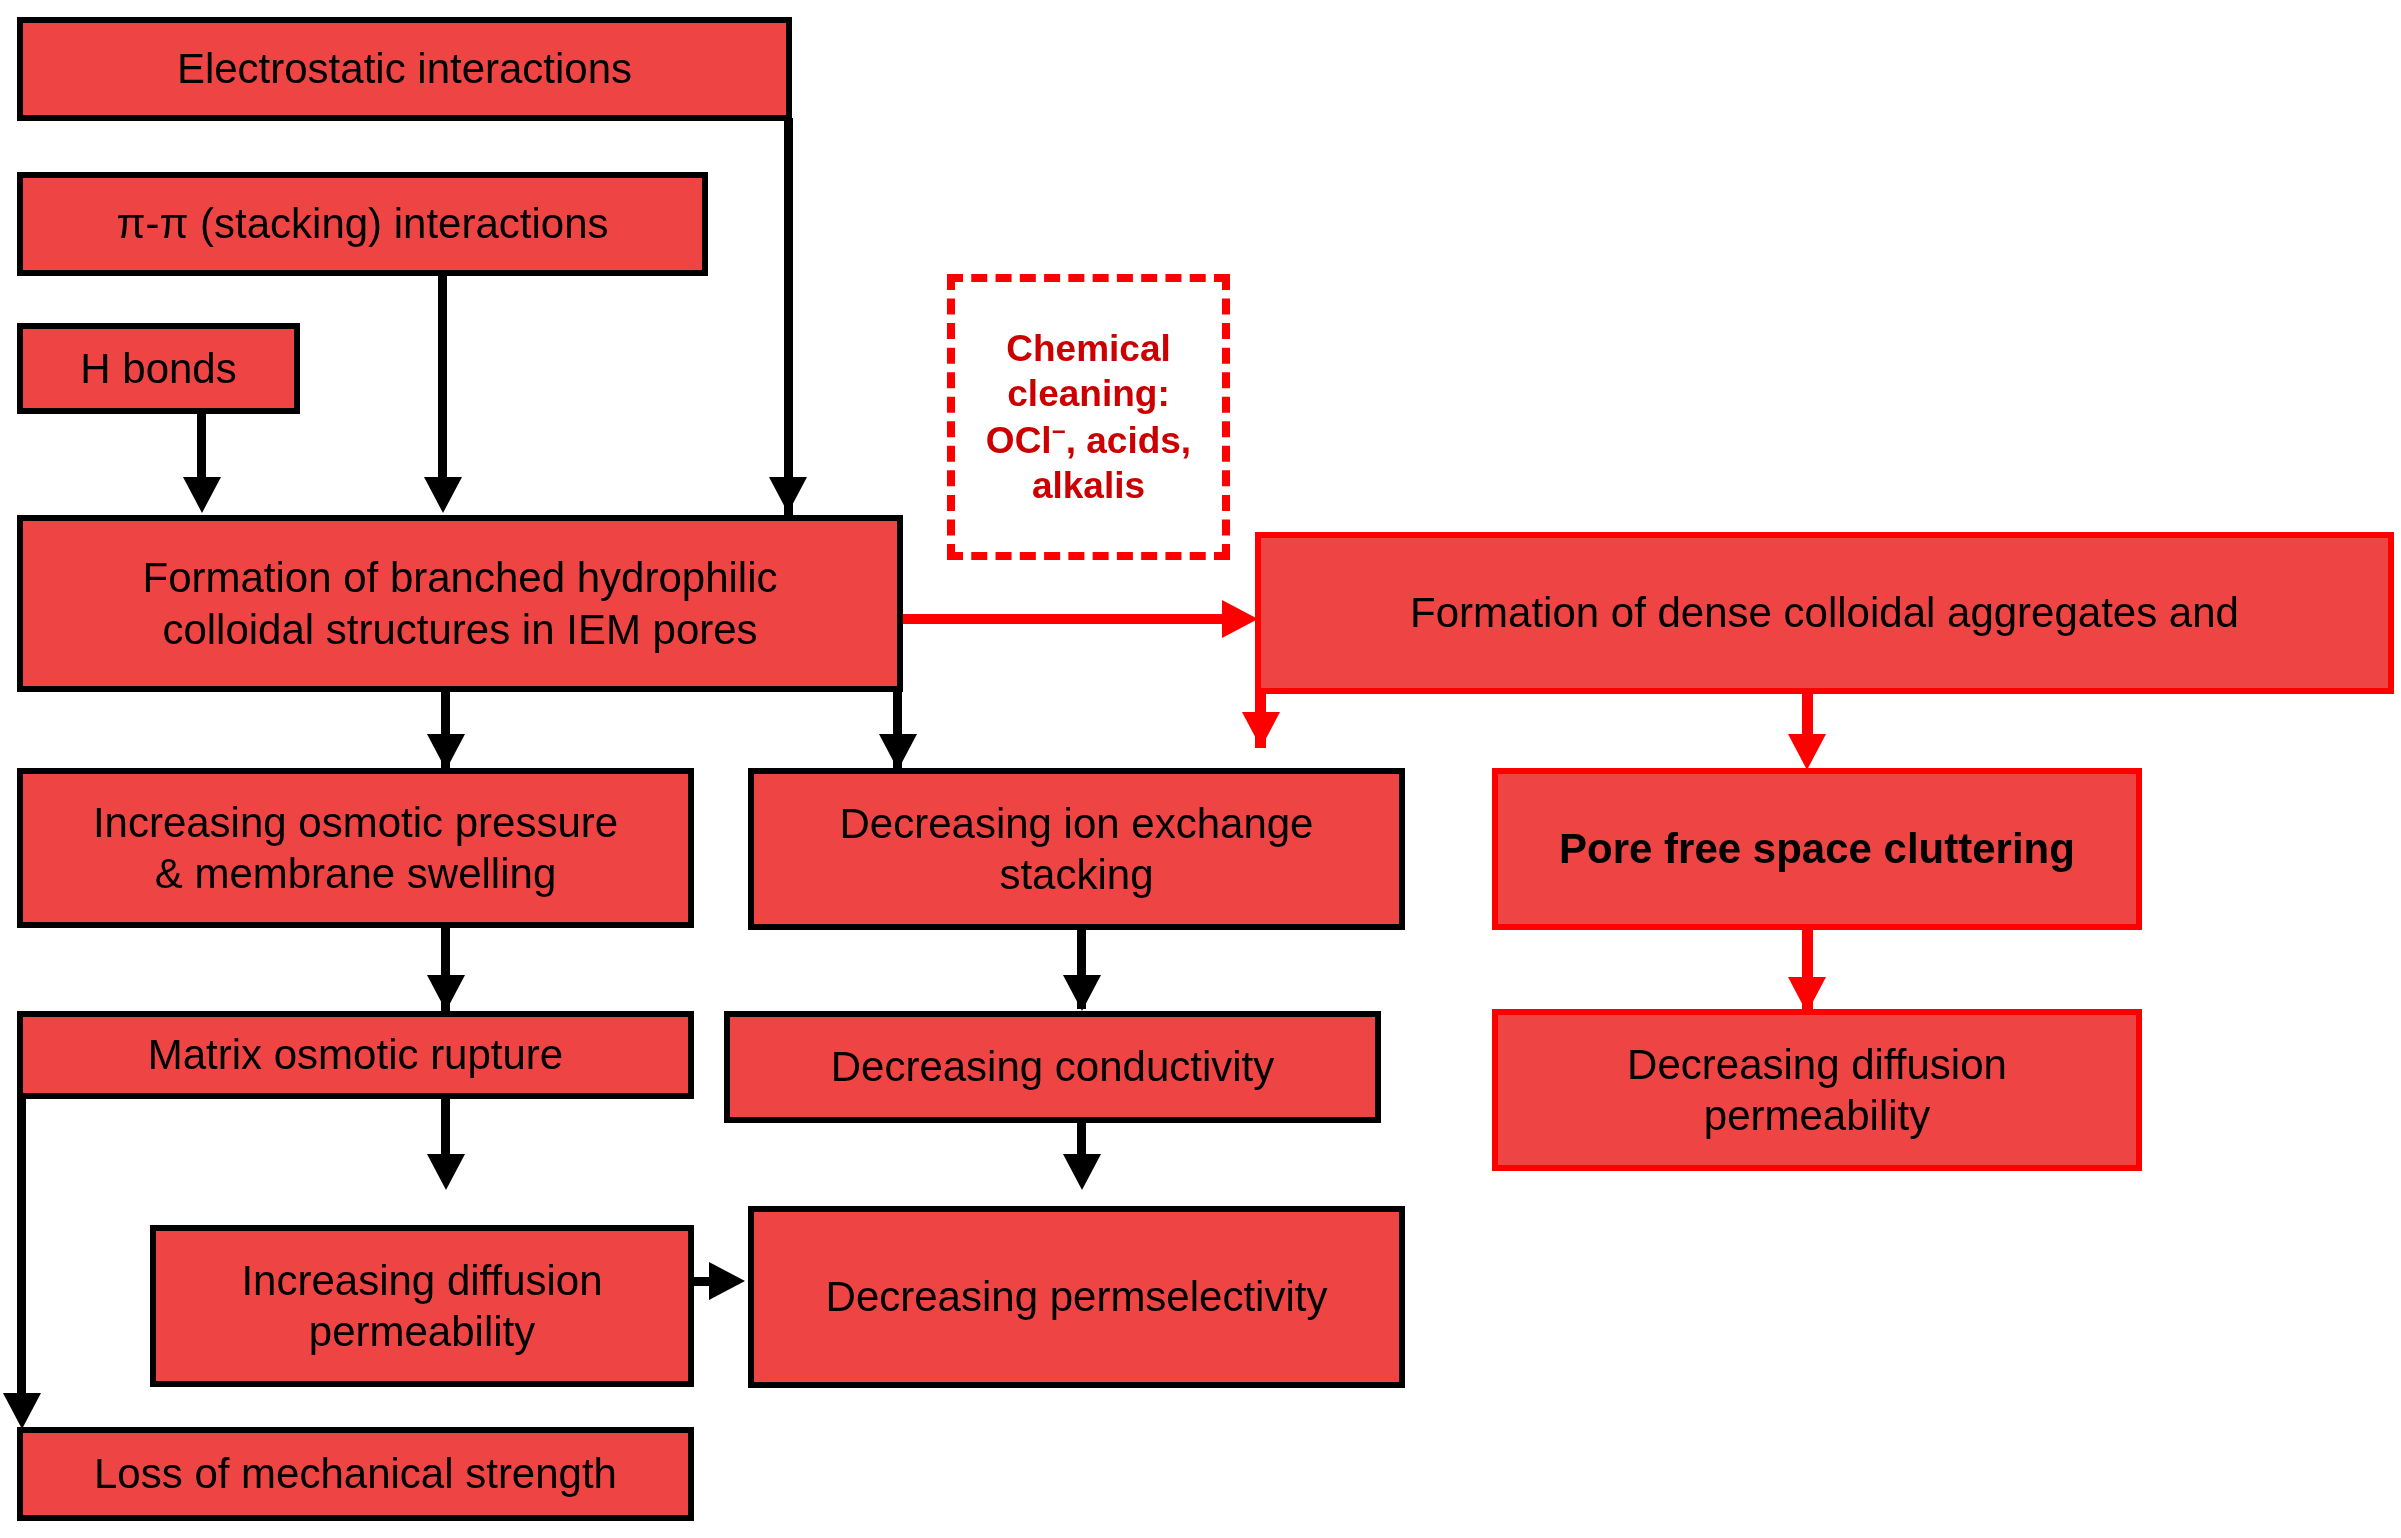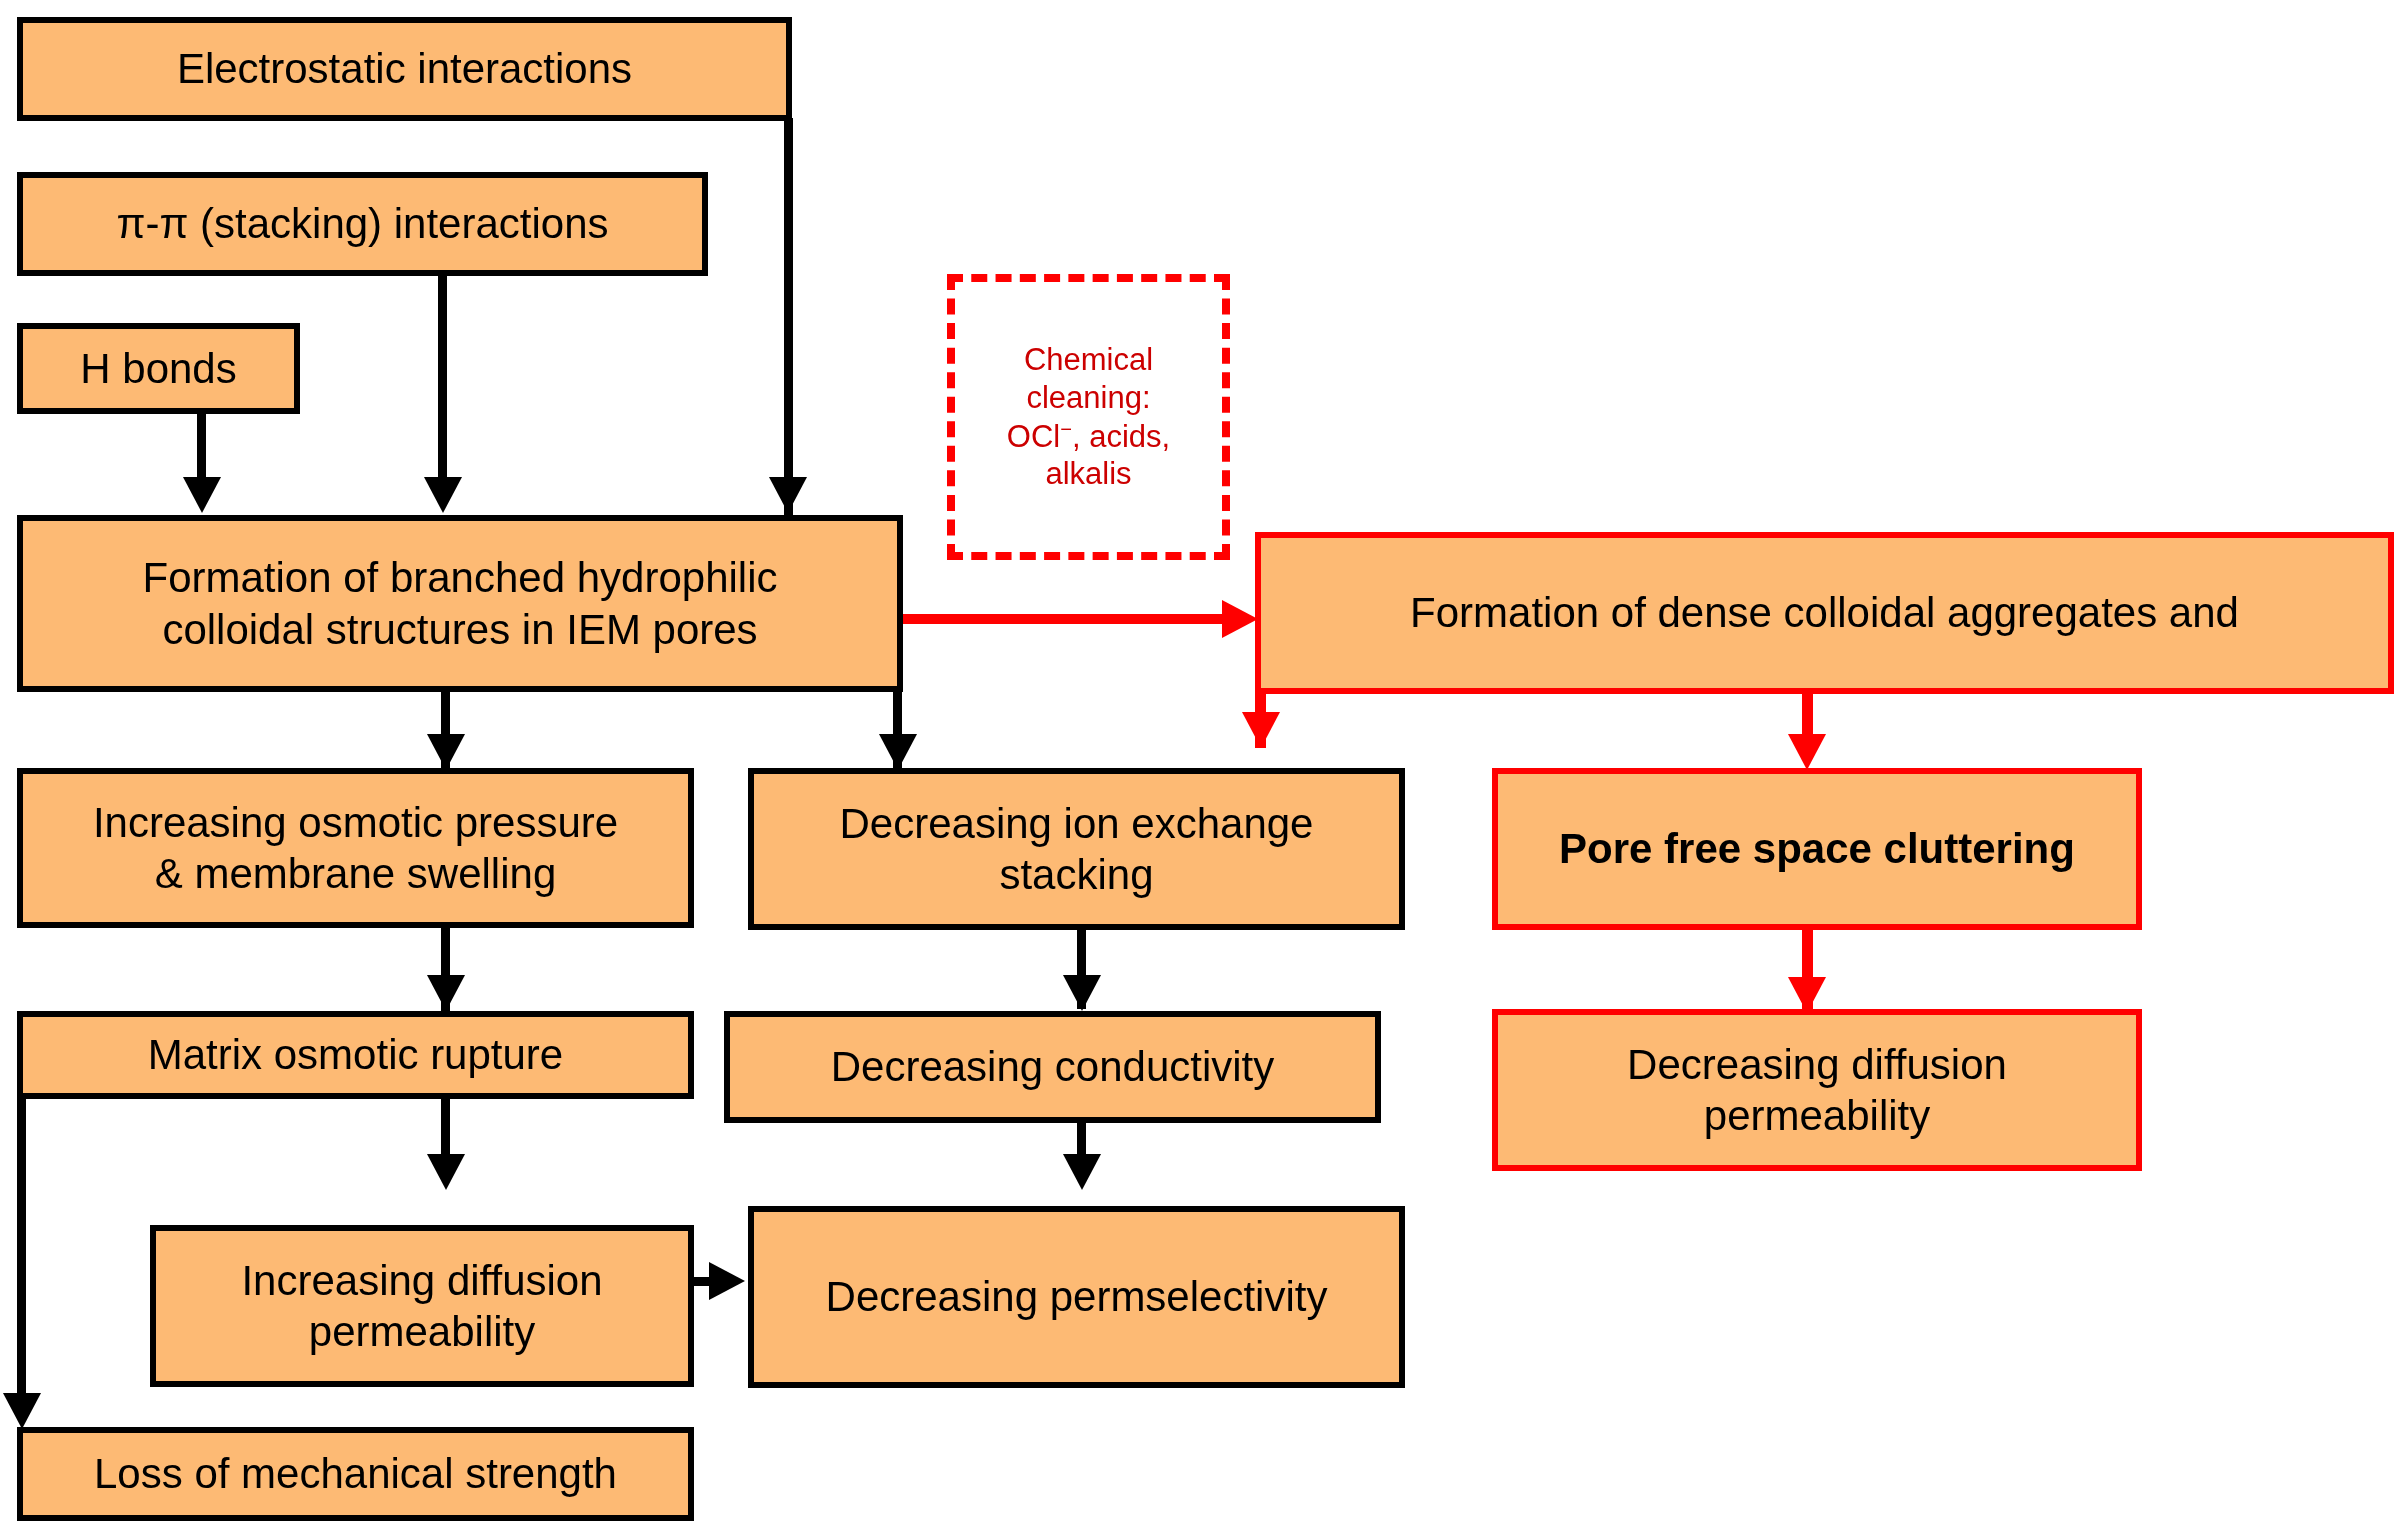--- a/index.html
+++ b/index.html
@@ -11,36 +11,36 @@
     background:#ffffff;
     overflow:hidden;
   }
   .node{
     position:absolute;
     box-sizing:border-box;
     display:flex;
     align-items:center;
     justify-content:center;
     text-align:center;
-    background:#fdba74;
+    background:#ef4444;
     color:#000000;
     line-height:1.22;
     padding:2.7px 6.7px;
     z-index:5;
   }
   .node.black{ border:6px solid #000000; }
   .node.red  { border:6px solid #FF0000; }
   .node.dashed-red{
     border:8px dashed #FF0000;
     color:#CC0000;
     background:transparent;
   }
   .node .txt{ display:block; width:100%; }
   .fs-lg{ font-size:42px; }
-  .fs-md{ font-size:31px; }
+  .fs-md{ font-size:37px;font-weight:bold; }
 
   
   .ln{ position:absolute; z-index:2; }
   .ln.v{ background:#000000; }
   .ln.h{ background:#000000; }
   .ln.vr{ background:#FF0000; }
   .ln.hr{ background:#FF0000; }
 
   .arrow-down{
     position:absolute;

